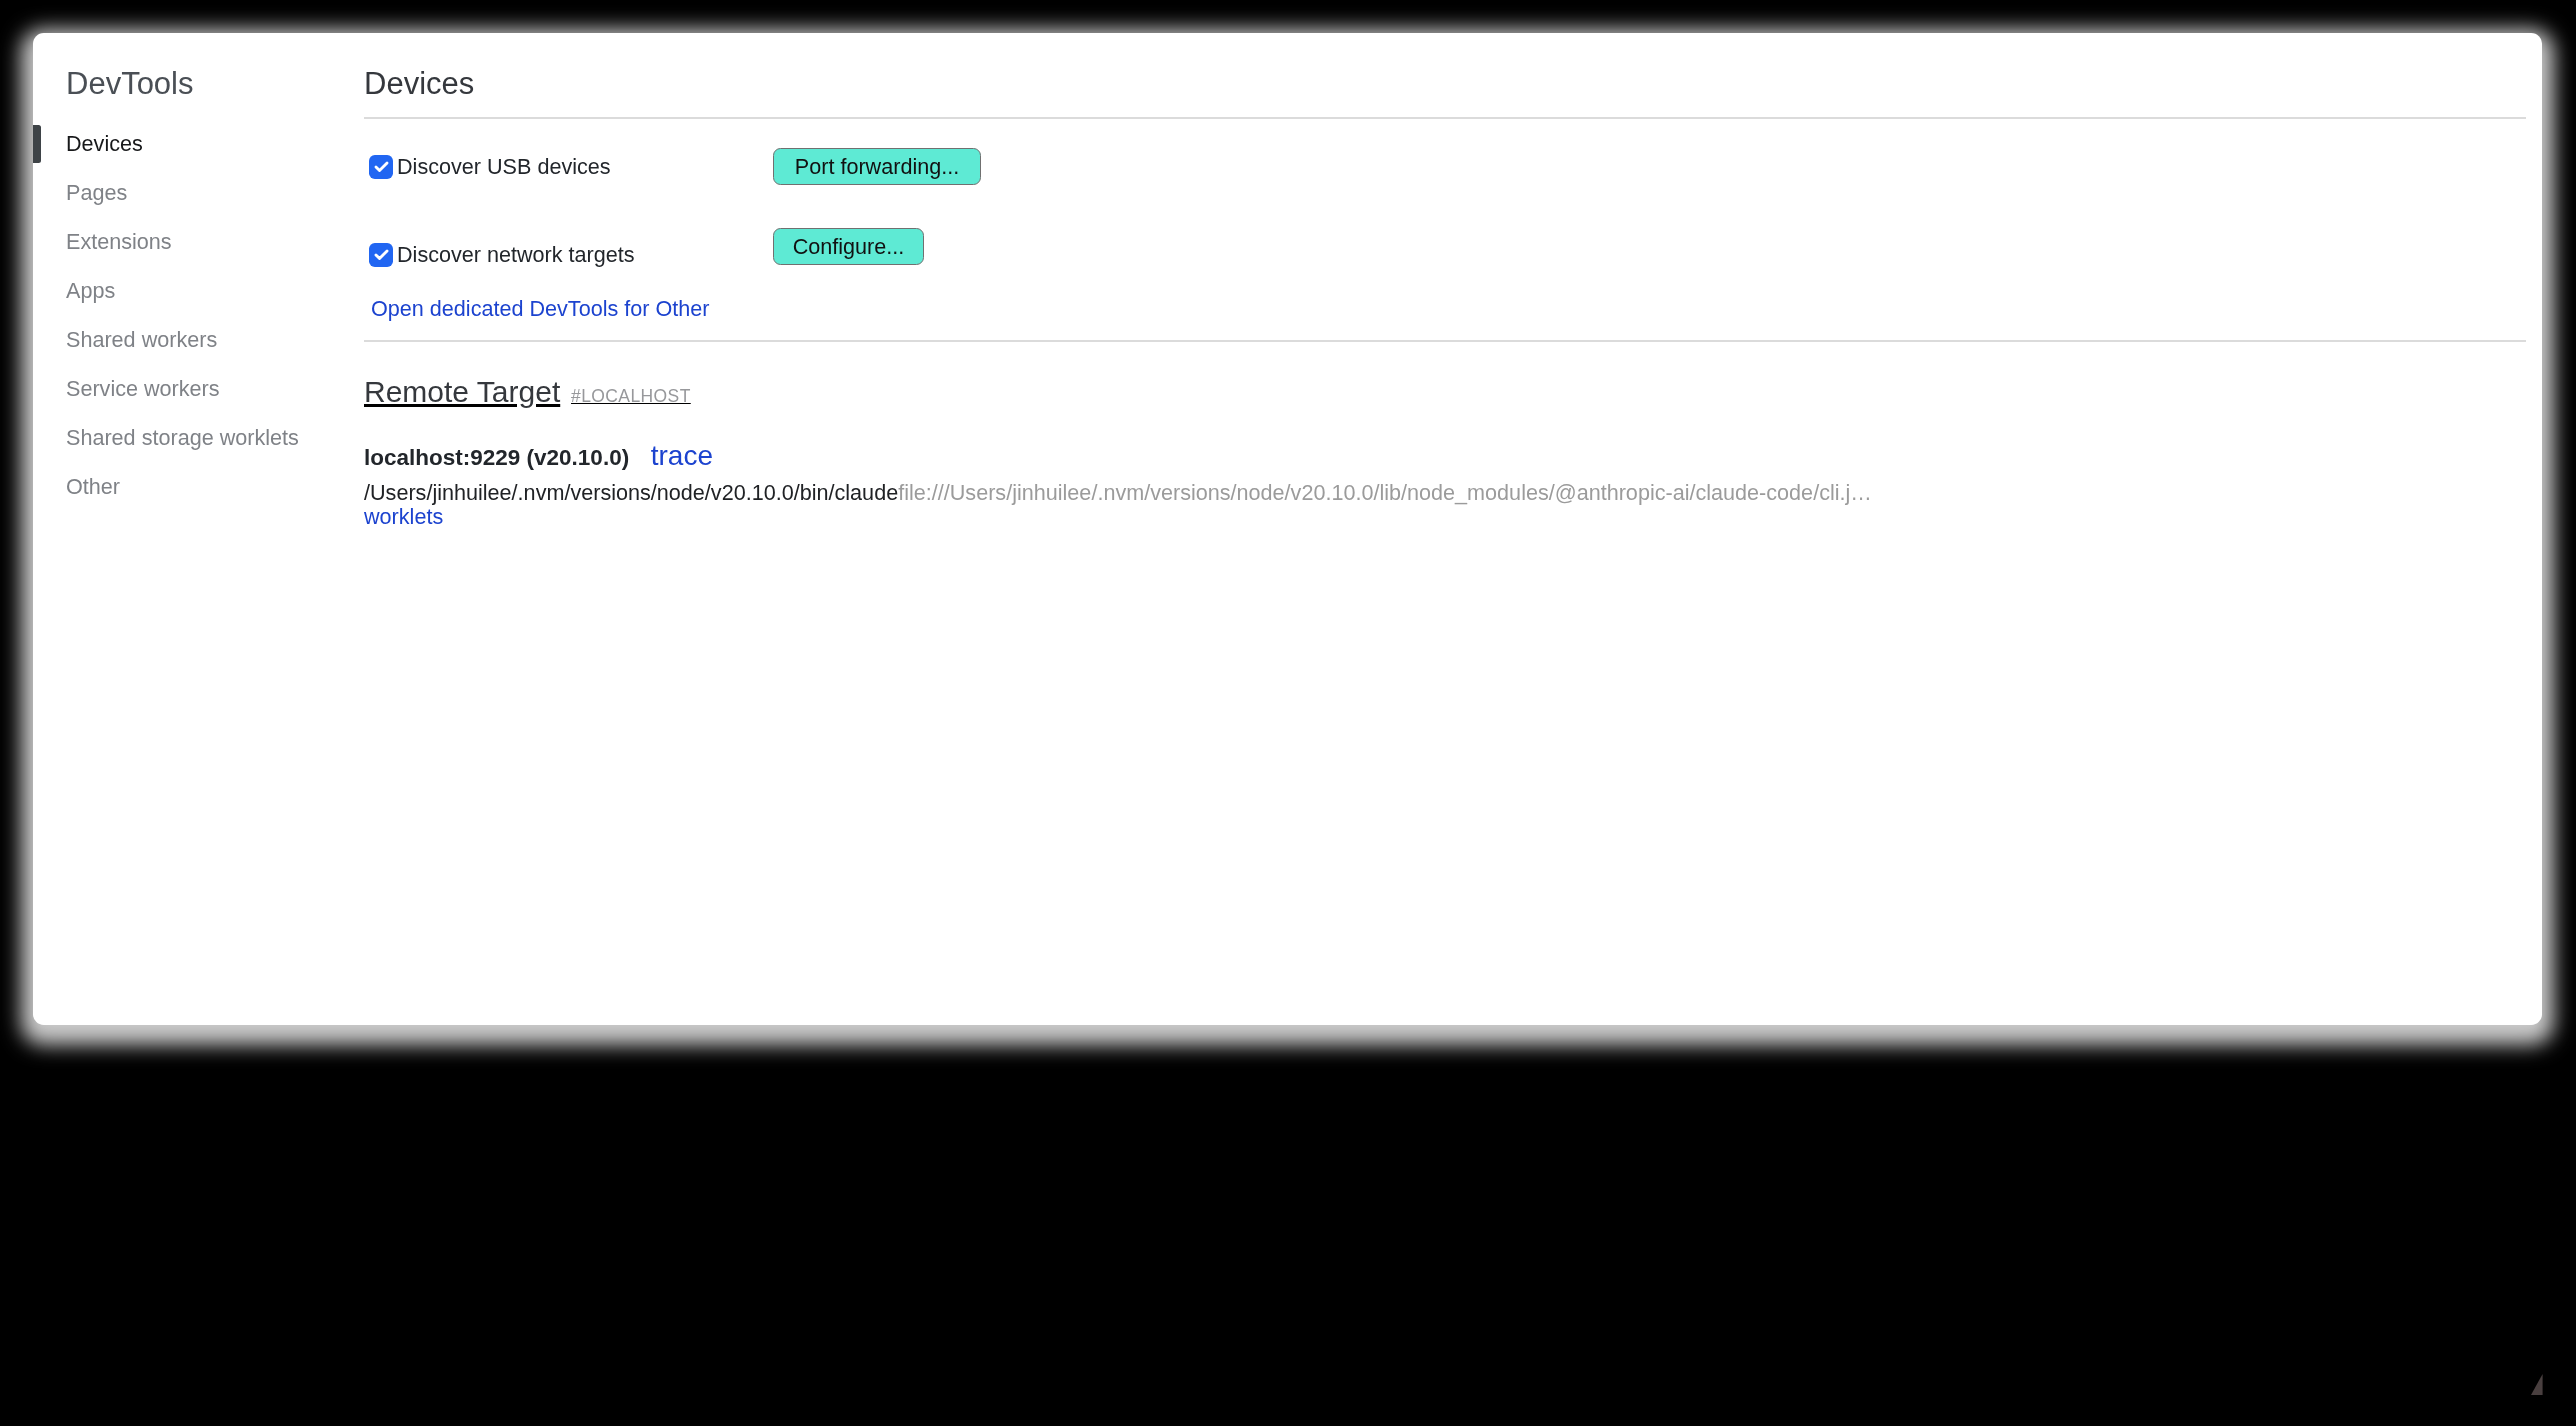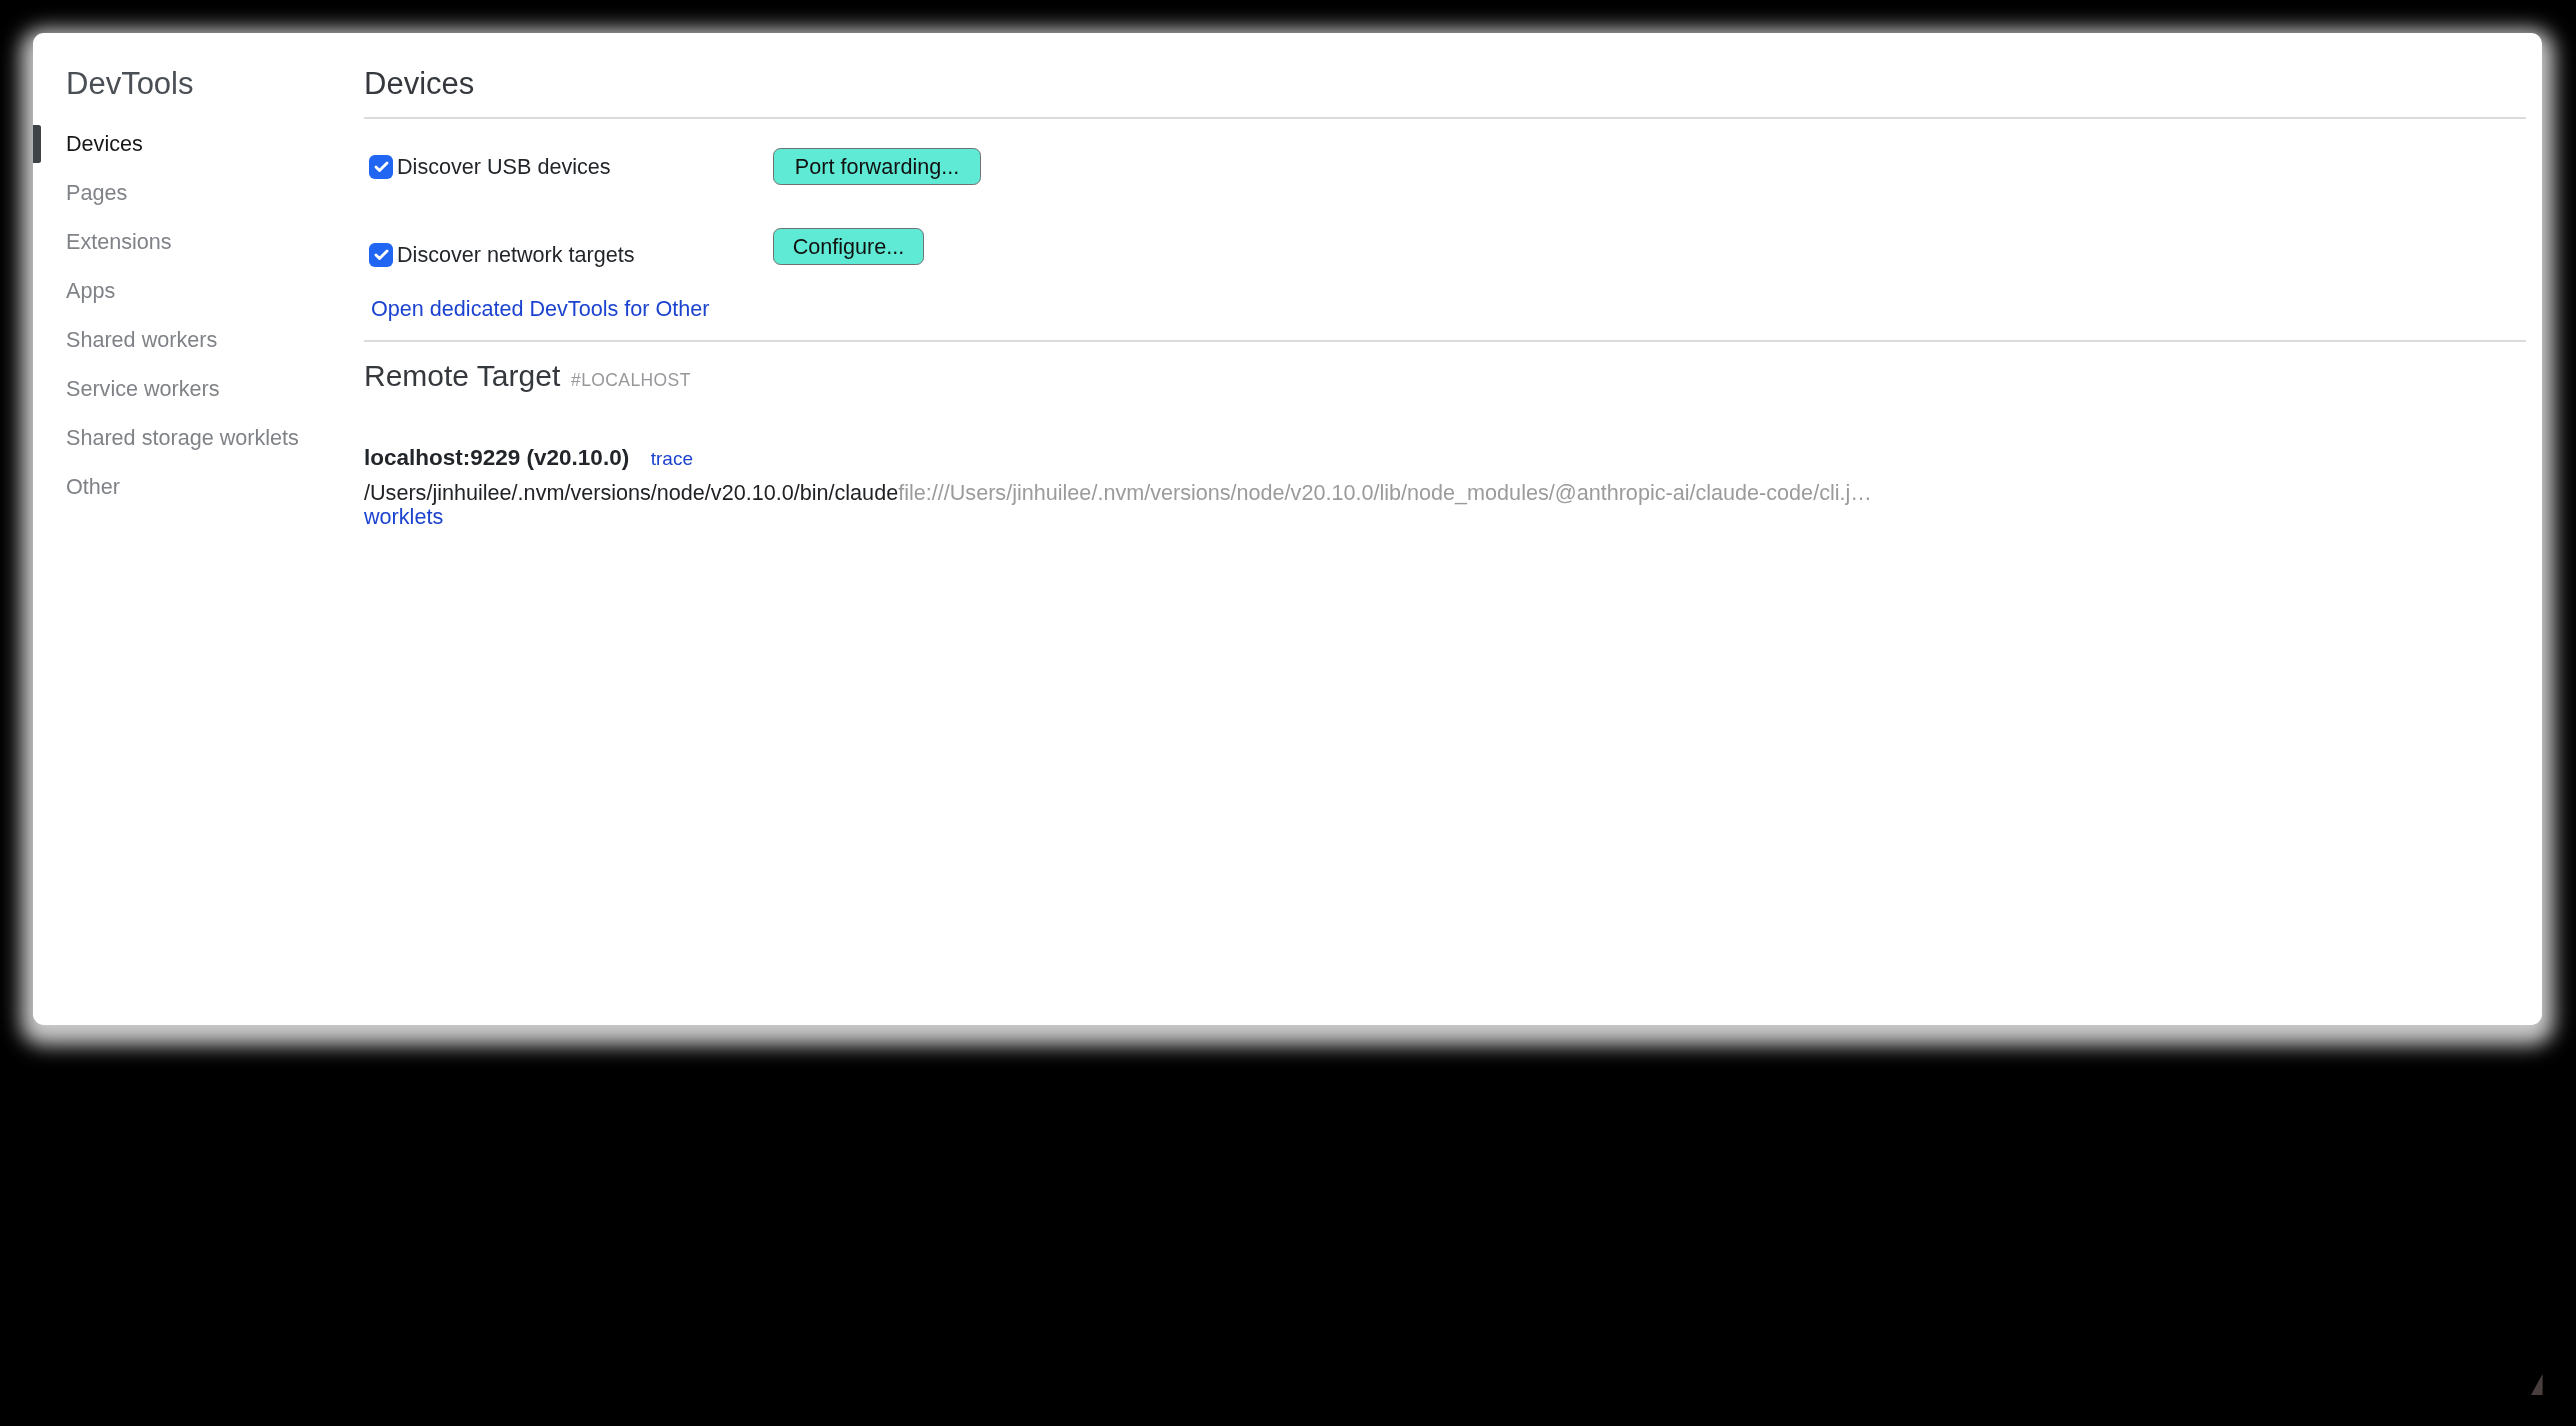--- a/index.html
+++ b/index.html
@@ -95,41 +95,42 @@
     cursor: pointer;
     white-space: nowrap;
   }
   .btn-port { left: 740px; top: 115px; width: 208px; }
   .btn-configure { left: 740px; top: 195px; width: 151px; }
 
   .link { color: #1c43cf; text-decoration: none; cursor: pointer; white-space: nowrap; }
   .node-link { position: absolute; left: 338px; top: 263px; font-size: 21.6px; line-height: 25px; }
 
   .remote-heading-row {
-    position: absolute; left: 331px; top: 324px;
+    position: absolute; left: 331px; top: 340px;
     display: flex; align-items: baseline;
     white-space: nowrap;
+    text-decoration: underline;
   }
   .remote-heading {
     font-size: 30px; line-height: 37px; font-weight: 400;
     color: #35383d;
   }
   .remote-tag {
     margin-left: 10.8px;
     font-size: 17.5px; letter-spacing: 0.4px;
     color: #97989b;
   }
 
   .target-row {
     position: absolute; left: 331px; top: 389px;
     display: flex; align-items: baseline;
     white-space: nowrap;
   }
   .target-title { font-size: 22.5px; font-weight: 700; color: #22262b; margin-top: 23px; }
-  .trace-link { margin-left: 21.6px; font-size: 19px; }
+  .trace-link { margin-left: 21.6px; font-size: 28px; }
 
   .path-row {
     position: absolute; left: 331px; top: 447px;
     font-size: 21.6px; line-height: 25px;
     white-space: nowrap;
   }
   .proc-path { color: #202225; }
   .script-url { margin-left: 0; color: #9b9b9b; }
 
   .inspect-link { position: absolute; left: 331px; top: 471px; font-size: 21.6px; line-height: 25px; }

